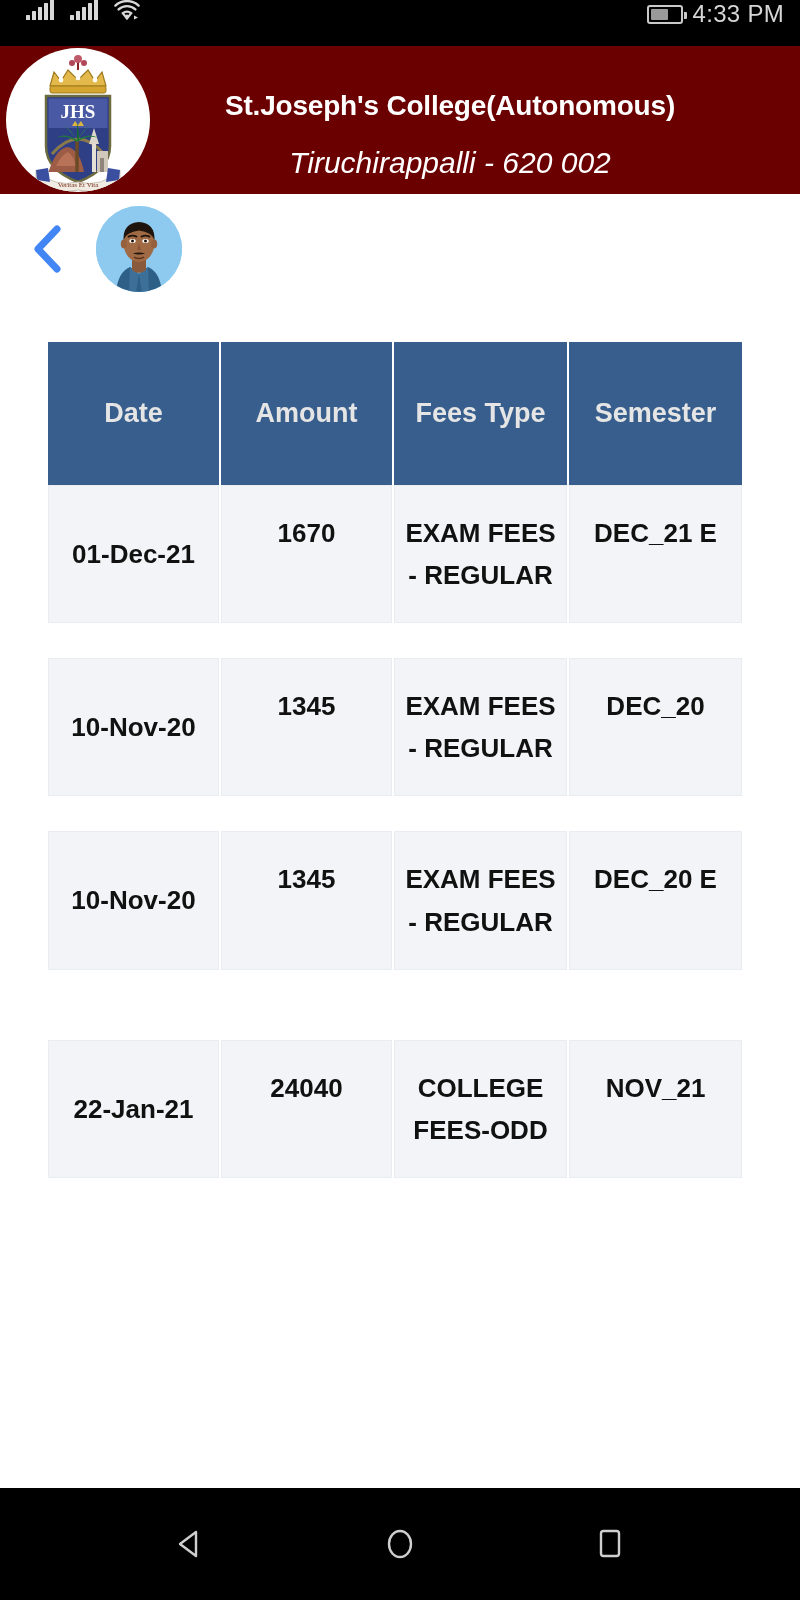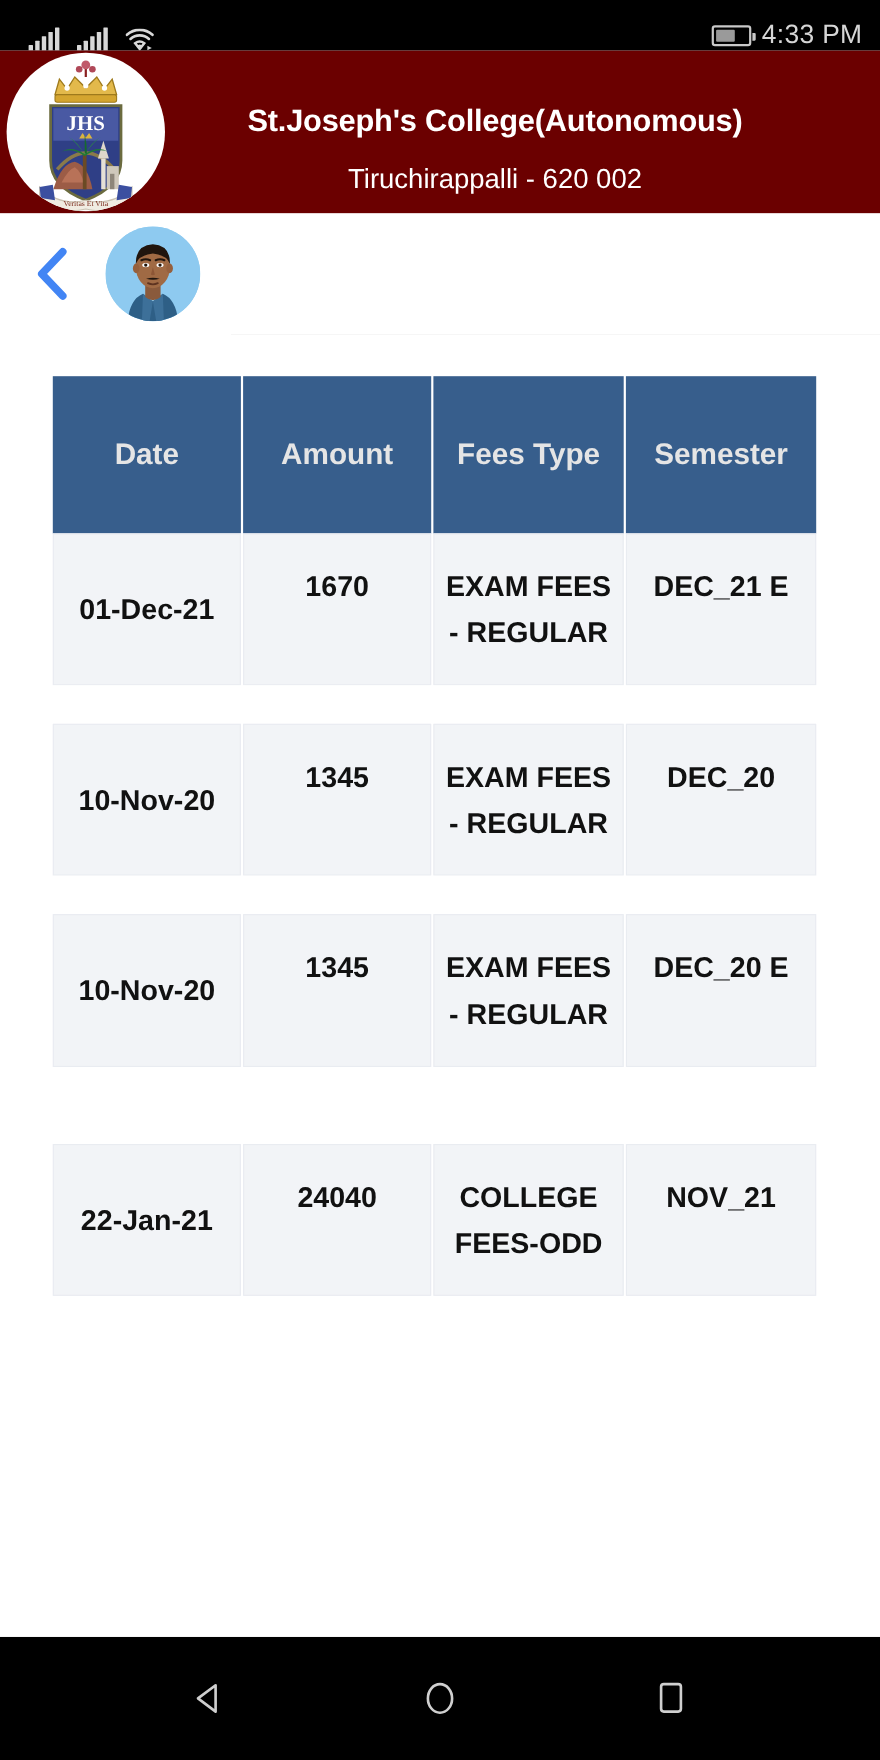--- a/index.html
+++ b/index.html
@@ -19,21 +19,21 @@
     background: #ffffff;
     display: flex;
     flex-direction: column;
   }
 
   
   .status-bar {
     height: 46px;
     background: #000000;
     display: flex;
-    align-items: flex-end;
+    align-items: flex-start;
     padding: 0 16px 0 26px;
     flex: 0 0 auto;
   }
   .status-left {
     display: flex;
     align-items: flex-end;
     gap: 16px;
   }
   .status-right {
     margin-left: auto;
@@ -131,24 +131,25 @@
     color: #ffffff;
   }
   .college-name {
     font-size: 28px;
     font-weight: bold;
     line-height: 1.25;
     letter-spacing: -0.2px;
     margin-top: 32px;
   }
   .college-city {
-    font-size: 25px;
+    font-size: 30px;
     font-weight: normal;
     line-height: 1.35;
     margin-top: 20px;
+    font-style: italic;
   }
 
   
   .nav-bar {
     height: 110px;
     background: #ffffff;
     display: flex;
     align-items: center;
     padding: 0 36px 0 0;
     position: relative;

